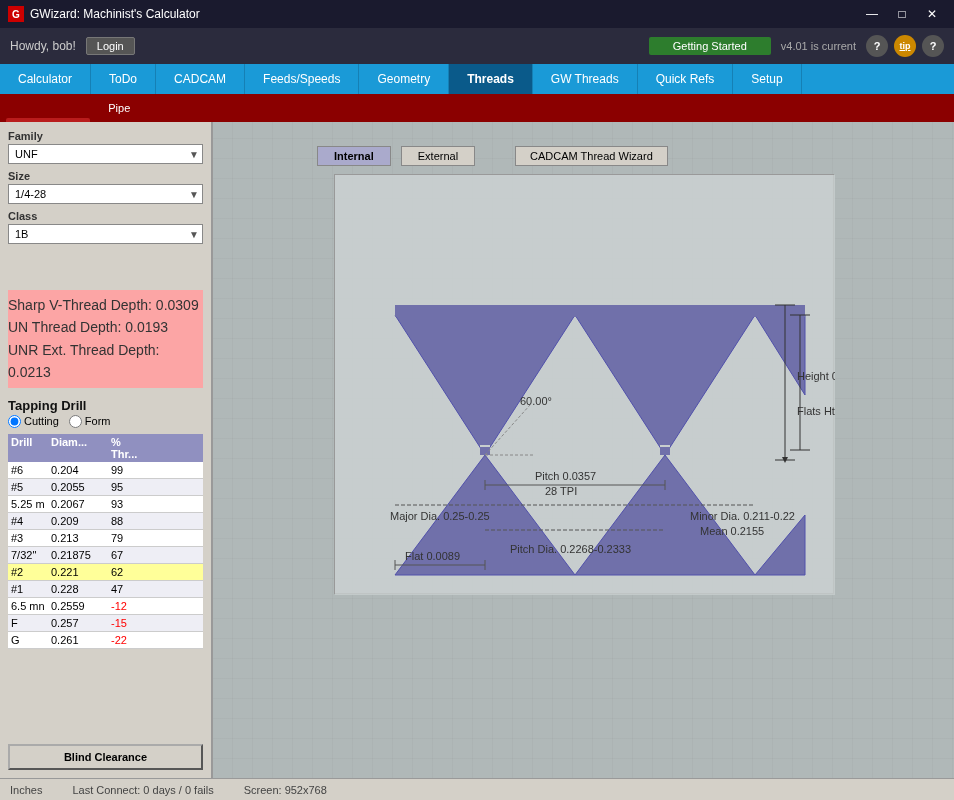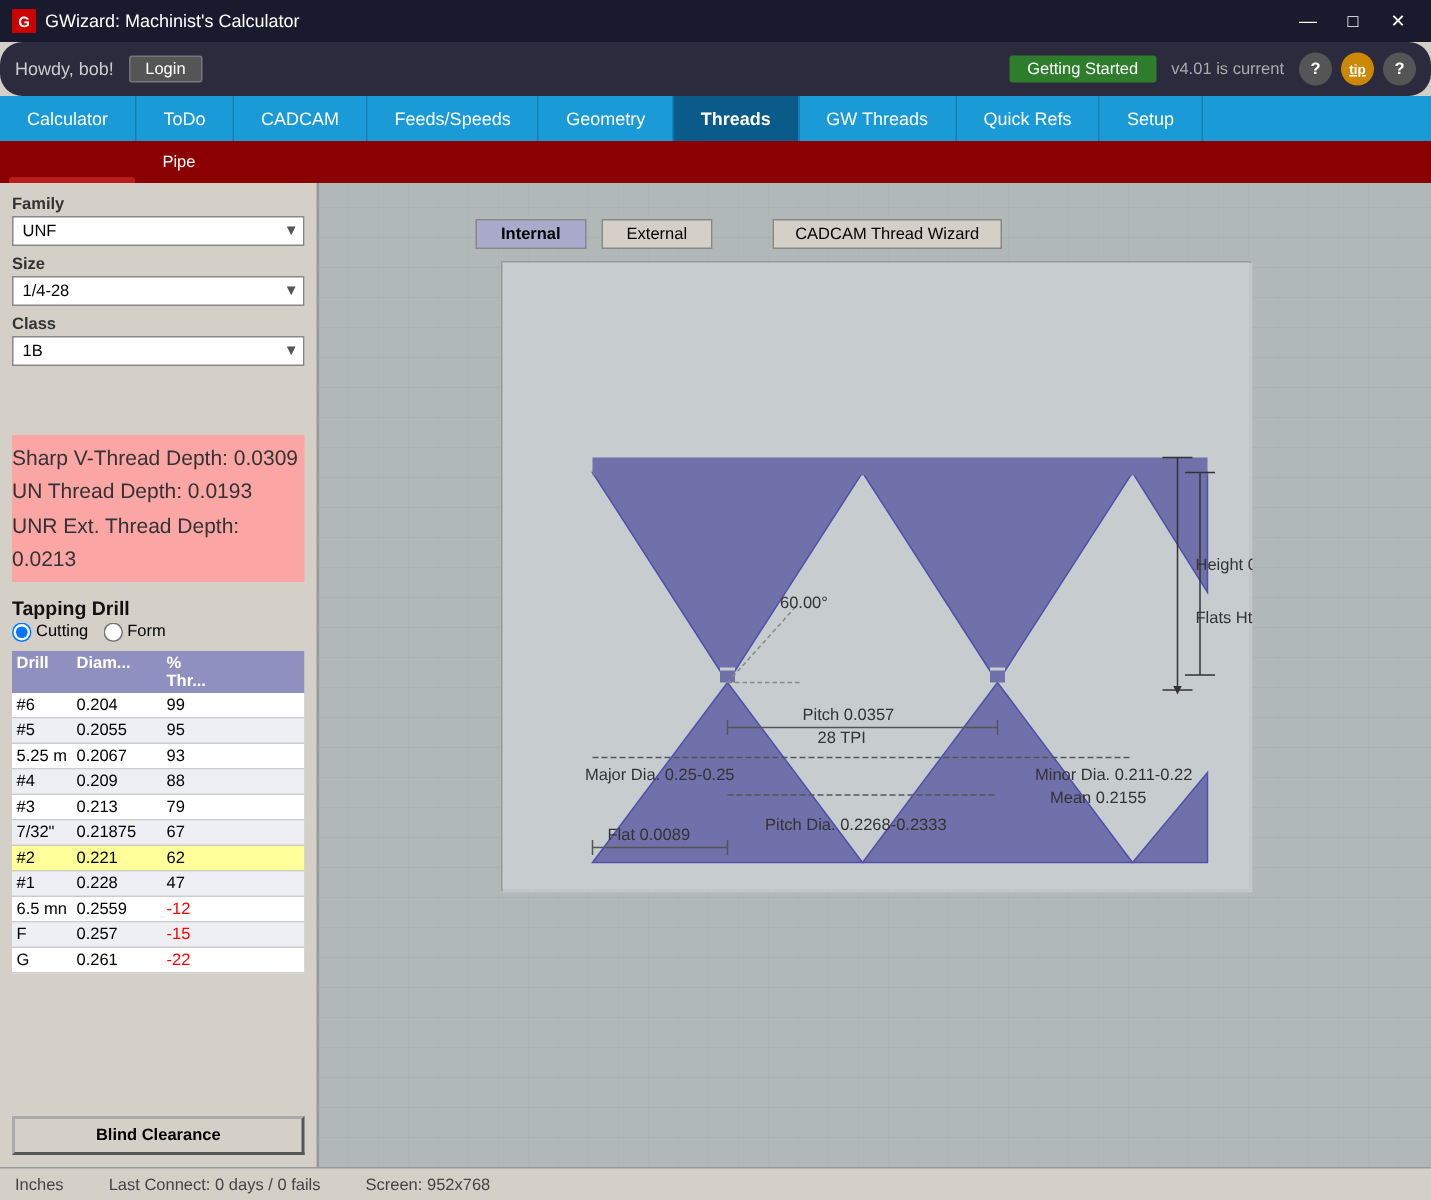--- a/index.html
+++ b/index.html
@@ -21,26 +21,25 @@
     #titlebar .win-btn { width: 28px; height: 20px; background: transparent; border: none; color: white; cursor: pointer; font-size: 12px; display: flex; align-items: center; justify-content: center; }
 
     
     #header {
       background: #2b2b3d;
       height: 36px;
       display: flex;
       align-items: center;
       padding: 0 10px;
       gap: 10px;
-      border-radius: 15px;
     }
     #header .greeting { color: #ccc; font-size: 12px; }
     #header .login-btn { background: #555; color: white; border: 1px solid #777; padding: 2px 10px; cursor: pointer; font-size: 11px; border-radius: 2px; }
     #header .spacer { flex: 1; }
-    #header .status-btn { background: #2d7d2d; color: white; border: none; padding: 3px 12px; cursor: pointer; font-size: 11px; border-radius: 2px; }
+    #header .status-btn { background: #2d7d2d; color: white; border: none; padding: 3px 24px; cursor: pointer; font-size: 11px; border-radius: 2px; }
     #header .version { color: #aaa; font-size: 11px; }
     #header .help-icons { display: flex; gap: 6px; }
     #header .help-icon { width: 22px; height: 22px; border-radius: 50%; background: #555; color: white; border: none; cursor: pointer; font-size: 11px; display: flex; align-items: center; justify-content: center; font-weight: bold; }
 
     
     #navtabs {
       background: #1a9ad7;
       height: 30px;
       display: flex;
       align-items: stretch;

